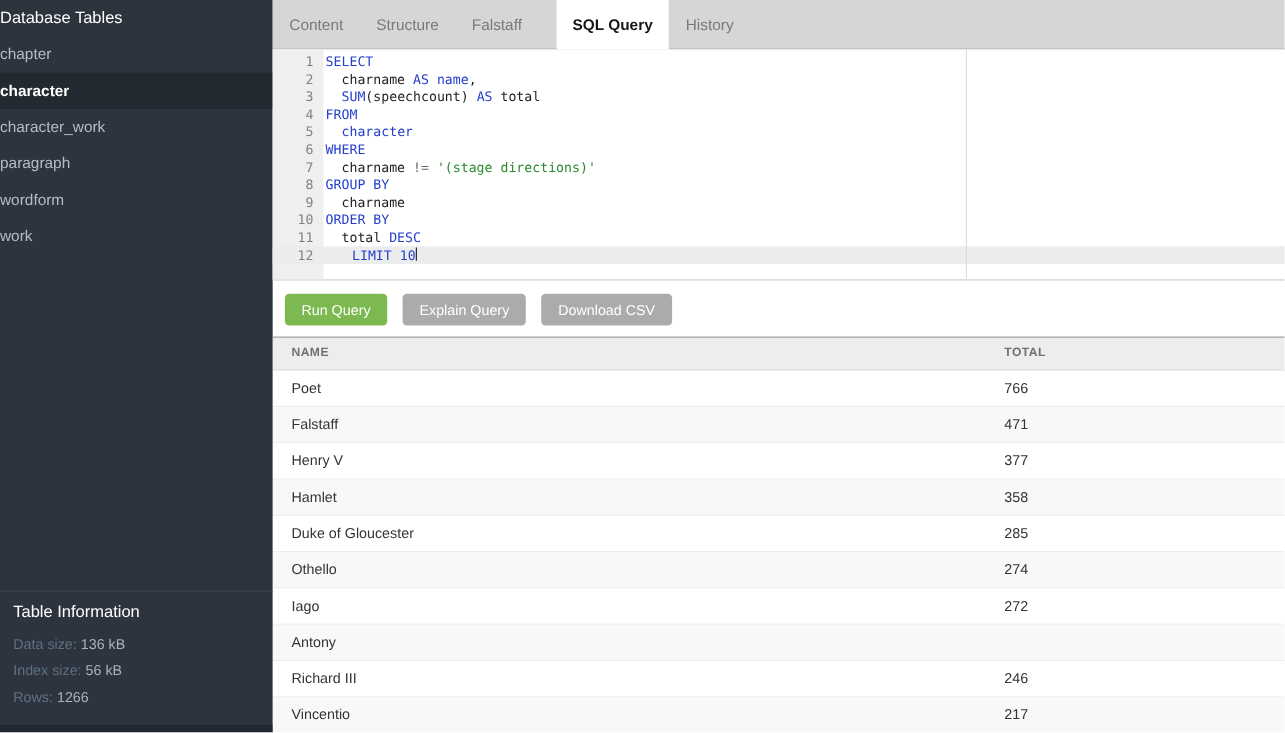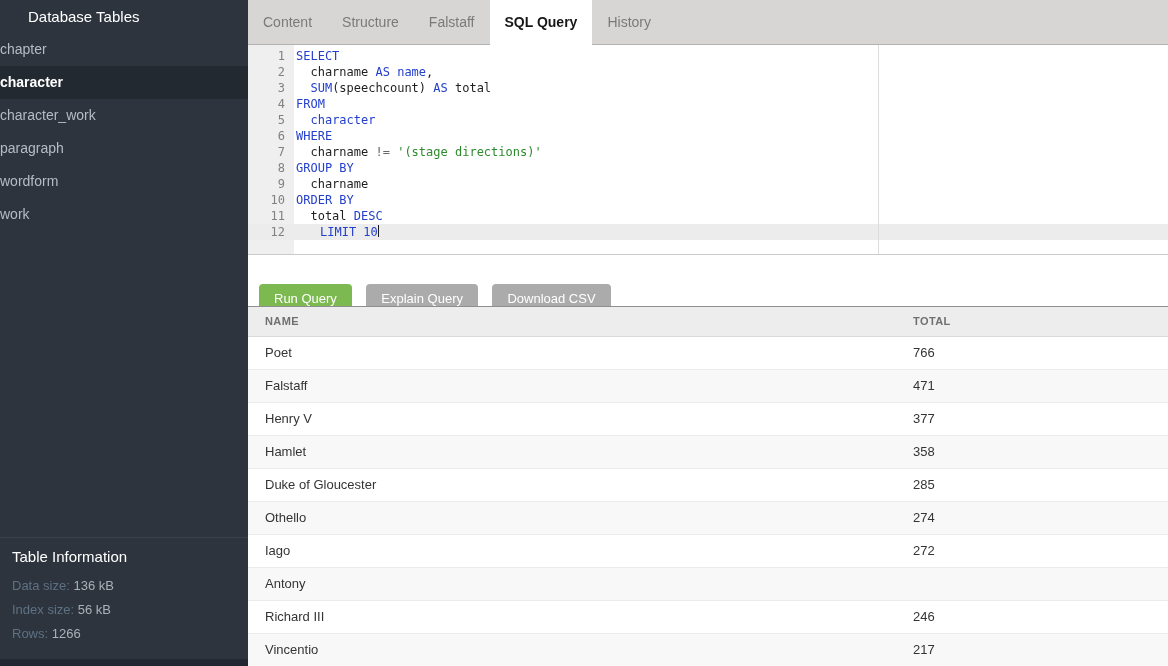--- a/index.html
+++ b/index.html
@@ -1,59 +1,59 @@
 <!DOCTYPE html>
 <html style="--sidebar_bg: #2d343e; --sidebar_selected_bg: #232930; --sidebar_text: #b4bcc4; --sidebar_info_label: #5e7183; --sidebar_info_value: #aab1b7; --sidebar_footer: #222831; --tabbar_bg: #d7d6d4; --tabbar_border: #b2b2b2; --tab_text: #7a7a7a; --gutter_bg: #efefef; --gutter_text: #818181; --kw_blue: #2440cc; --str_green: #2d8a2d; --op_gray: #666666; --code_text: #1f1f1f; --line_highlight: #ececec; --accent_green: #7cb950; --btn_gray: #ababab; --table_border_top: #8f8f8f; --thead_bg: #ededed; --thead_text: #707070; --row_alt: #f8f8f8; --row_border: #ebebeb; --row_text: #343434;"><head>
 <meta charset="utf-8">
 <style>
   html,body{margin:0;padding:0;background:#fff;}
   .app{position:relative;width:1168px;height:666px;overflow:hidden;
        font-family:"Liberation Sans",sans-serif;background:#fff;}
 
   
   .sidebar{position:absolute;left:0;top:0;width:248px;height:666px;background:var(--sidebar_bg);}
-  .sidebar-header{color:#fff;font-size:15px;line-height:33px;padding-left:28px;height:33px;}
+  .sidebar-header{color:#fff;font-size:15px;line-height:33px;padding-left:0;height:33px;}
   .side-item{color:var(--sidebar_text);font-size:14px;line-height:33px;height:33px;
              cursor:pointer;}
   .side-item.selected{background:var(--sidebar_selected_bg);color:#fff;font-weight:700;}
   .table-info{position:absolute;left:0;right:0;top:537px;border-top:1px solid #3a434d;
               padding:9px 12px 0 12px;}
   .table-info h3{margin:0 0 7px 0;color:#fff;font-size:15px;font-weight:400;line-height:20px;}
   .info-row{font-size:13px;line-height:24px;color:var(--sidebar_info_label);}
   .info-row .val{color:var(--sidebar_info_value);}
   .sidebar-footer{position:absolute;left:0;right:0;bottom:0;height:7px;background:var(--sidebar_footer);}
 
   
   .main{position:absolute;left:248px;top:0;right:0;height:100%;background:#fff;}
 
   
   .tabbar{position:absolute;left:0;right:0;top:0;height:45px;background:var(--tabbar_bg);
           box-shadow:inset 0 -1px 0 var(--tabbar_border);display:flex;}
   .tab{line-height:45px;height:45px;padding:0 15px;font-size:14px;color:var(--tab_text);cursor:pointer;}
-  .tab.active{background:#fff;color:#161616;font-weight:700;}
+  .tab.active{background:#fff;color:#161616;font-weight:700;margin-left:16px;}
 
   
   .editor{position:absolute;left:0;right:0;top:45px;height:209px;background:#fff;
           border-bottom:1px solid #cbcbcb;font-family:"DejaVu Sans Mono",monospace;font-size:12px;}
   .gutter-bg{position:absolute;left:0;top:0;bottom:0;width:46px;background:var(--gutter_bg);}
   .editor-scroll{position:absolute;left:0;right:0;top:0;bottom:0;padding-top:3px;}
   .code-row{display:flex;height:16px;line-height:16px;}
   .code-row.current{background:var(--line_highlight);gap:24px;}
   .gutter-num{flex:0 0 46px;box-sizing:border-box;padding-right:9px;text-align:right;
               color:var(--gutter_text);}
   .code-text{flex:1;padding-left:2px;white-space:pre;color:var(--code_text);}
   .tok-kw{color:var(--kw_blue);}
   .tok-str{color:var(--str_green);}
   .tok-op{color:var(--op_gray);}
   .tok-plain{color:var(--code_text);}
   .caret{display:inline-block;width:1px;height:12px;background:#1a1a1a;vertical-align:-1px;}
   .editor-divider{position:absolute;left:630px;top:0;bottom:0;width:1px;background:#dcdcdc;}
 
   
-  .actions{position:absolute;left:0;right:0;top:254px;height:52px;padding:30px 0 0 11px;box-sizing:border-box;}
+  .actions{position:absolute;left:0;right:0;top:254px;height:52px;padding:13px 0 0 11px;box-sizing:border-box;}
   .btn{display:inline-block;border:none;border-radius:4px;color:#fff;font-size:13px;
        font-family:"Liberation Sans",sans-serif;padding:7px 15px;margin-right:10px;cursor:pointer;}
   .btn-green{background:var(--accent_green);}
   .btn-gray{background:var(--btn_gray);}
 
   
   .results{position:absolute;left:0;right:0;top:306px;bottom:0;border-top:1px solid var(--table_border_top);overflow:hidden;}
   .thead{display:flex;height:29px;background:var(--thead_bg);border-bottom:1px solid #d9d9d9;
          font-size:11px;font-weight:700;color:var(--thead_text);letter-spacing:.4px;
          text-transform:uppercase;line-height:29px;}

